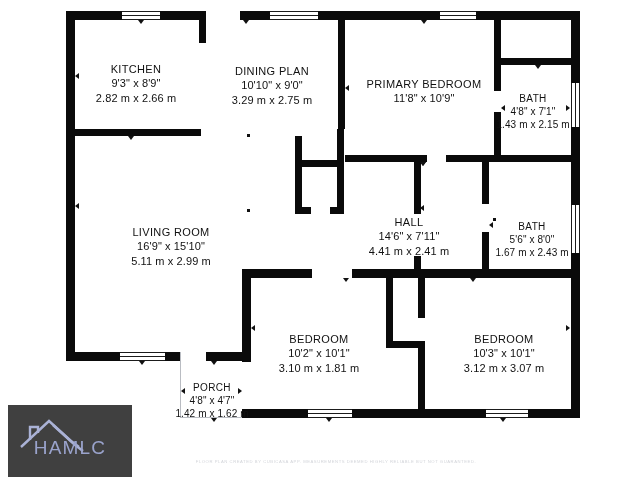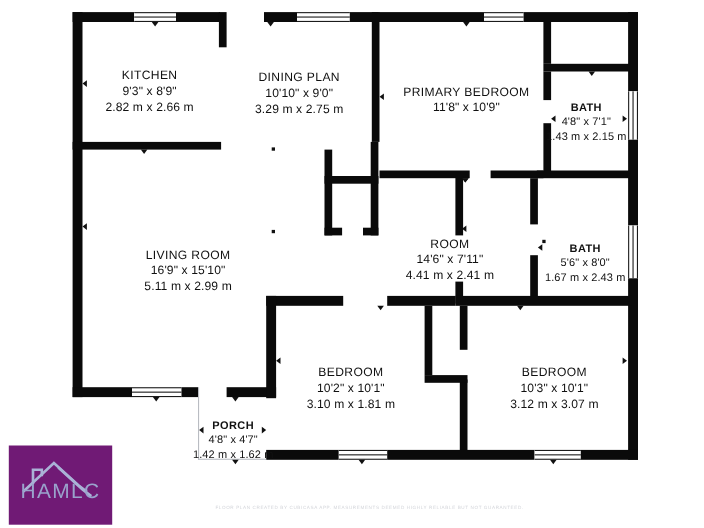--- a/index.html
+++ b/index.html
@@ -98,31 +98,31 @@
   }
   .room .name {
     font-size: 11px;
     letter-spacing: 0.35px;
   }
   .room .imp,
   .room .met {
     font-size: 11px;
     letter-spacing: 0.1px;
   }
-  .room.small .name { font-size: 10px; font-weight: bold; }
+  .room.small .name { font-size: 10px; }
   .room.small .imp,
   .room.small .met { font-size: 10px; }
   
   #logo {
     position: absolute;
     left: 8px;
     top: 405px;
-    width: 94px;
+    width: 124px;
     height: 72px;
-    background: #701a75;
+    background: #404040;
     overflow: hidden;
   }
   #logo .logo-text {
     position: absolute;
     left: 0; right: 0;
     bottom: 18px;
     text-align: center;
     font-size: 19px;
     letter-spacing: 1.2px;
     color: #9aa3cc;
@@ -272,21 +272,21 @@
     <div class="met">1.43 m x 2.15 m</div>
   </div>
 
   <div class="room" style="left:171px; top:225px;">
     <div class="name">LIVING ROOM</div>
     <div class="imp">16'9" x 15'10"</div>
     <div class="met">5.11 m x 2.99 m</div>
   </div>
 
   <div class="room" style="left:409px; top:215px;">
-    <div class="name">ROOM</div>
+    <div class="name">HALL</div>
     <div class="imp">14'6" x 7'11"</div>
     <div class="met">4.41 m x 2.41 m</div>
   </div>
 
   <div class="room small" style="left:532px; top:220px;">
     <div class="name">BATH</div>
     <div class="imp">5'6" x 8'0"</div>
     <div class="met">1.67 m x 2.43 m</div>
   </div>
 

